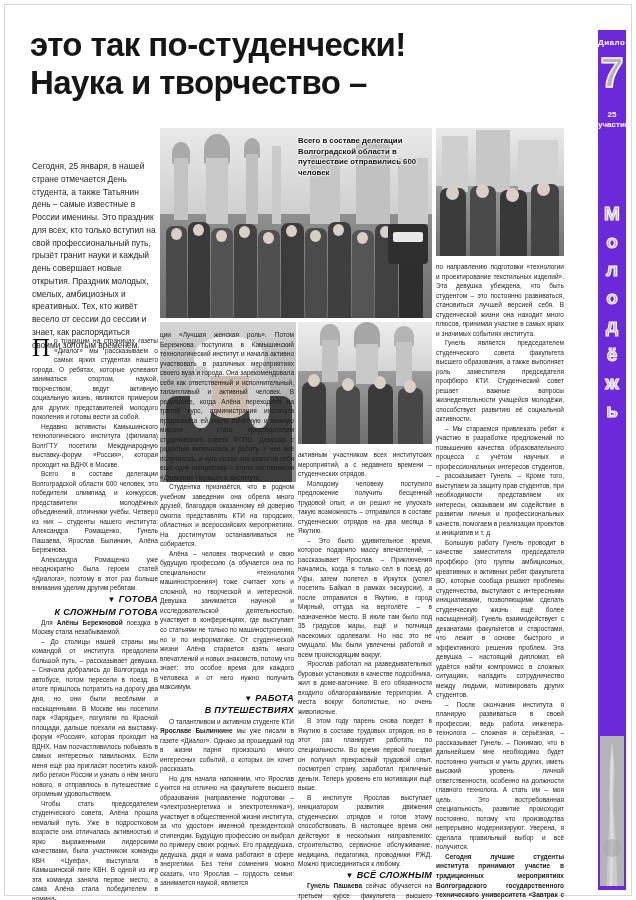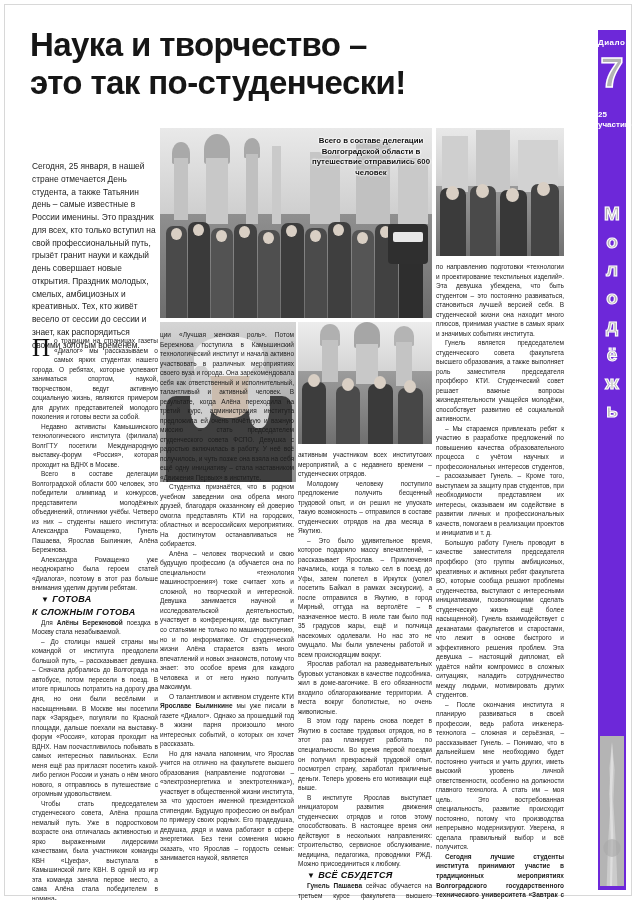--- a/index.html
+++ b/index.html
@@ -50,20 +50,21 @@
   .rail-num{
     position:absolute;left:0;right:0;top:22px;
     text-align:center;
     font-size:42px;font-weight:bold;
     color:#b4b4b4;
     -webkit-text-stroke:1.5px #ffffff;
     line-height:1;
   }
   .rail-date{
     position:absolute;left:0;right:0;top:80px;
+    text-align:center;
     font-size:8px;font-weight:bold;color:#ffffff;
     line-height:1.25;
   }
   .rail-word{
     position:absolute;left:0;right:0;top:170px;
     text-align:center;
   }
   .rail-word span{
     display:block;
     font-size:19px;font-weight:bold;
@@ -109,21 +110,21 @@
   .ph-tower{position:absolute;background:#bcbcbc;}
   .ph-dome{position:absolute;background:#a9a9a9;border-radius:50% 50% 8% 8%;}
   .ph-flag{position:absolute;background:#2f2f2f;border-radius:3px;}
   .ph-face{position:absolute;background:#cbbcae;border-radius:48% 48% 42% 42%;}
   .ph-hat{position:absolute;background:#efefef;border-radius:50% 50% 0 0;}
   .ph-coat{position:absolute;background:#3d3d3d;border-radius:10px 10px 0 0;}
 
   .caption{
     position:absolute;left:298px;top:136px;width:146px;
     font-size:7.8px;font-weight:bold;line-height:1.35;
-    color:#101010;text-align:center;
+    color:#101010;text-align:left;
     z-index:5;
     text-shadow:0 0 3px #fff,0 0 3px #fff,0 0 2px #fff,0 0 2px #fff;
   }
 
   
   .col{
     position:absolute;
     font-size:6.5px;
     line-height:1.465;
     color:#1d1d1d;
@@ -142,21 +143,21 @@
     float:left;
     font-size:25px;
     line-height:0.84;
     font-weight:normal;
     font-family:"Liberation Serif", serif;
     padding:1px 4px 0 0;
     color:#111;
   }
 
   .subhead{
-    text-align:left;
+    text-align:right;
     font-weight:bold;
     font-style:italic;
     font-size:9px;
     line-height:1.35;
     letter-spacing:0.3px;
     color:#0f0f0f;
     margin:9px 0 6px 0;
     text-indent:0;
   }
   .subhead .tri{font-style:normal;font-size:8px;margin-right:3px;}
@@ -164,22 +165,22 @@
   b.nm{font-weight:bold;}
   .bold-tail{font-weight:bold;}
 </style>
 </head>
 <body>
 
 <div class="page">
   <div class="scan-frame"></div>
 
   <div class="headline">
+    <div>это так по-студенчески!</div>
     <div>Наука и творчество –</div>
-    <div>это так по-студенчески!</div>
   </div>
 
   <div class="rail">
     <div class="rail-brand">Диалог</div>
     <div class="rail-num">7</div>
     <div class="rail-date">
       <div>25</div>
       <div>участию</div>
     </div>
     <div class="rail-word">
@@ -301,33 +302,37 @@
     </p>
     <p><span>Для </span><b class="nm">Алёны Бережновой</b><span> поездка в Москву стала незабываемой.</span></p>
     <p>– До столицы нашей страны мы командой от института преодолели большой путь, – рассказывает девушка. – Сначала добрались до Волгограда на автобусе, потом пересели в поезд. В итоге пришлось потратить на дорогу два дня, но они были весёлыми и насыщенными. В Москве мы посетили парк «Зарядье», погуляли по Красной площади, дальше поехали на выставку-форум «Россия», которая проходит на ВДНХ. Нам посчастливилось побывать в самых интересных павильонах. Если меня ещё раз пригласят посетить какой-либо регион России и узнать о нём много нового, я отправлюсь в путешествие с огромным удовольствием.</p>
     <p>Чтобы стать председателем студенческого совета, Алёна прошла немалый путь. Уже в подростковом возрасте она отличалась активностью и ярко выраженными лидерскими качествами, была участником команды КВН «Цуефа», выступала в Камышинской лиге КВН. В одной из игр эта команда заняла первое место, а сама Алёна стала победителем в номина-</p>
   </div>
 
   <div class="col col2">
     <p class="noind">ции «Лучшая женская роль». Потом Бережнова поступила в Камышинский технологический институт и начала активно участвовать в различных мероприятиях своего вуза и города. Она зарекомендовала себя как ответственный и исполнительный, талантливый и активный человек. В результате, когда Алёна переходила на третий курс, администрация института предложила ей очень почётную и важную миссию – стать председателем студенческого совета ФСПО. Девушка с радостью включилась в работу. У неё всё получилось, и чуть позже она взяла на себя ещё одну инициативу – стала наставником «Движения Первых» в институте.</p>
     <p>Студентка признаётся, что в родном учебном заведении она обрела много друзей, благодаря оказанному ей доверию смогла представлять КТИ на городских, областных и всероссийских мероприятиях. На достигнутом останавливаться не собирается.</p>
     <p>Алёна – человек творческий и свою будущую профессию (а обучается она по специальности «технология машиностроения») тоже считает хоть и сложной, но творческой и интересной. Девушка занимается научной и исследовательской деятельностью, участвует в конференциях, где выступает со статьями не только по машиностроению, но и по информатике. От студенческой жизни Алёна старается взять много впечатлений и новых знакомств, потому что знает: это особое время для каждого человека и от него нужно получить максимум.</p>
+    <p class="subhead">
+      <span class="tri">▼</span><span>РАБОТА</span>
+      <br><span>В ПУТЕШЕСТВИЯХ</span>
+    </p>
     <p><span>О талантливом и активном студенте КТИ </span><b class="nm">Ярославе Былинкине</b><span> мы уже писали в газете «Диалог». Однако за прошедший год в жизни парня произошло много интересных событий, о которых он хочет рассказать.</span></p>
     <p>Но для начала напомним, что Ярослав учится на отлично на факультете высшего образования (направление подготовки – «электроэнергетика и электротехника»), участвует в общественной жизни института, за что удостоен именной президентской стипендии. Будущую профессию он выбрал по примеру своих родных. Его прадедушка, дедушка, дядя и мама работают в сфере энергетики. Без тени сомнения можно сказать, что Ярослав – гордость семьи: занимается наукой, является</p>
   </div>
 
   <div class="col col3">
     <p class="noind">активным участником всех институтских мероприятий, а с недавнего времени – студенческих отрядов.</p>
     <p>Молодому человеку поступило предложение получить бесценный трудовой опыт, и он решил не упускать такую возможность – отправился в составе студенческих отрядов на два месяца в Якутию.</p>
     <p>– Это было удивительное время, которое подарило массу впечатлений, – рассказывает Ярослав. – Приключения начались, когда я только сел в поезд до Уфы, затем полетел в Иркутск (успел посетить Байкал в рамках экскурсии), а после отправился в Якутию, в город Мирный, оттуда на вертолёте – в назначенное место. В июле там было под 35 градусов жары, ещё и полчища насекомых одолевали. Но нас это не смущало. Мы были увлечены работой и всем происходящим вокруг.</p>
     <p>Ярослав работал на разведывательных буровых установках в качестве подсобника, жил в доме-вагончике. В его обязанности входило облагораживание территории. А места вокруг болотистые, но очень живописные.</p>
     <p>В этом году парень снова поедет в Якутию в составе трудовых отрядов, но в этот раз планирует работать по специальности. Во время первой поездки он получил прекрасный трудовой опыт, посмотрел страну, заработал приличные деньги. Теперь уровень его мотивации ещё выше.</p>
     <p>В институте Ярослав выступает инициатором развития движения студенческих отрядов и готов этому способствовать. В настоящее время они действуют в нескольких направлениях: строительство, сервисное обслуживание, медицина, педагогика, проводники РЖД. Можно присоединиться к любому.</p>
     <p class="subhead">
-      <span class="tri">▼</span><span>ВСЁ СБУДЕТСЯ</span>
+      <span class="tri">▼</span><span>ВСЁ СЛОЖНЫМ</span>
     </p>
     <p><b class="nm">Гунель Пашаева</b><span> сейчас обучается на третьем курсе факультета высшего образования КТИ (филиала) ВолгГТУ</span></p>
   </div>
 
   <div class="col col4">
     <p class="noind">по направлению подготовки «технологии и проектирование текстильных изделий». Эта девушка убеждена, что быть студентом – это постоянно развиваться, становиться лучшей версией себя. В студенческой жизни она находит много плюсов, принимая участие в самых ярких и значимых событиях института.</p>
     <p>Гунель является председателем студенческого совета факультета высшего образования, а также выполняет роль заместителя председателя профбюро КТИ. Студенческий совет решает важные вопросы жизнедеятельности учащейся молодёжи, способствует развитию её социальной активности.</p>
     <p>– Мы стараемся привлекать ребят к участию в разработке предложений по повышению качества образовательного процесса с учётом научных и профессиональных интересов студентов, – рассказывает Гунель. – Кроме того, выступаем за защиту прав студентов, при необходимости представляем их интересы, оказываем им содействие в развитии личных и профессиональных качеств, помогаем в реализации проектов и инициатив и т. д.</p>
     <p>Большую работу Гунель проводит в качестве заместителя председателя профбюро (это группы амбициозных, креативных и активных ребят факультета ВО, которые сообща решают проблемы студенчества, выступают с интересными инициативами, позволяющими сделать студенческую жизнь ещё более насыщенной). Гунель взаимодействует с деканатами факультетов и старостами, что лежит в основе быстрого и эффективного решения проблем. Эта девушка – настоящий дипломат, ей удаётся найти компромисс в сложных ситуациях, наладить сотрудничество между людьми, мотивировать других студентов.</p>
     <p>– После окончания института я планирую развиваться в своей профессии, ведь работа инженера-технолога – сложная и серьёзная, – рассказывает Гунель. – Понимаю, что в дальнейшем мне необходимо будет постоянно учиться и учить других, иметь высокий уровень личной ответственности, особенно на должности главного технолога. А стать им – моя цель. Это востребованная специальность, развитие происходит постоянно, потому что производства непрерывно модернизируют. Уверена, я сделала правильный выбор и всё получится.</p>

